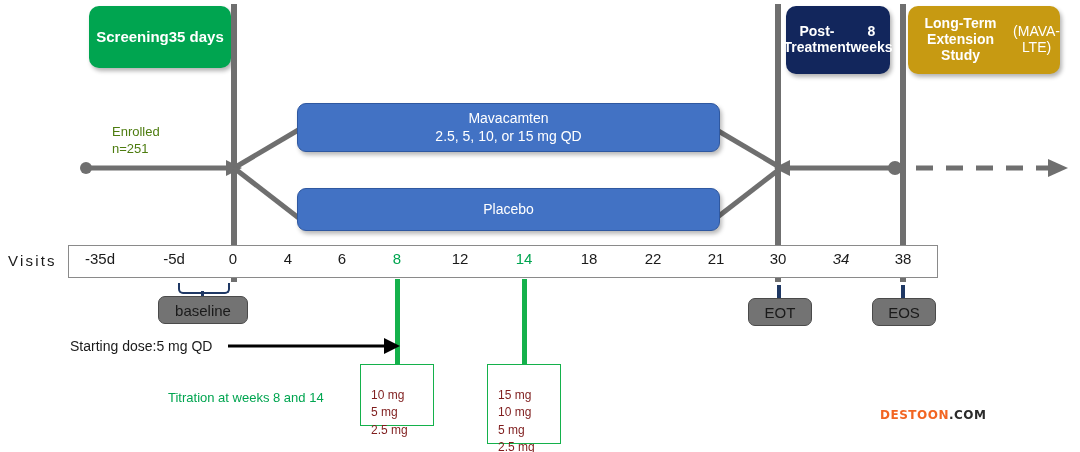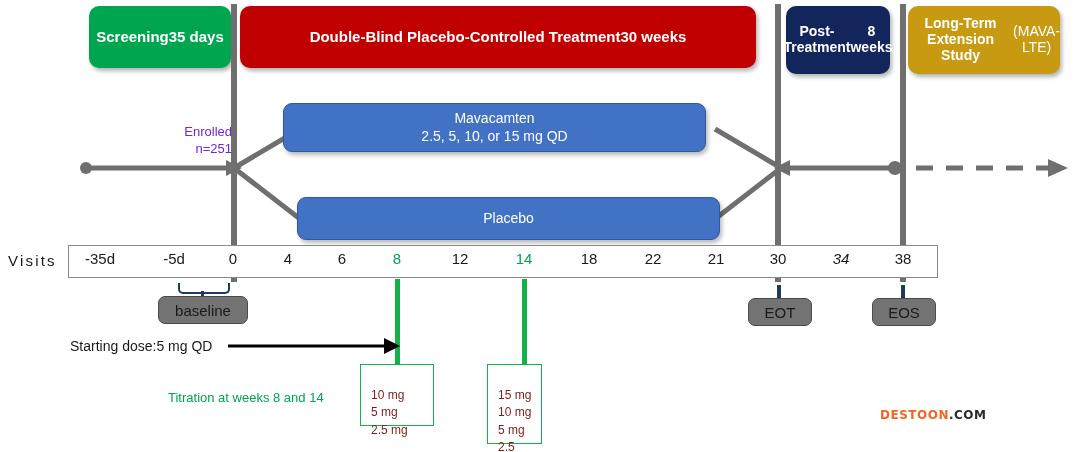--- a/index.html
+++ b/index.html
@@ -49,22 +49,22 @@
     background:#4272C4;
     border:1px solid #2f58a0;
     border-radius:9px;
     color:#ffffff;
     display:flex;flex-direction:column;
     align-items:center;justify-content:center;
     text-align:center;
     font-size:14px;line-height:1.25;
     box-shadow:2px 3px 4px rgba(0,0,0,.28);
   }
-  #arm-mava{left:283px; top:103px; width:421px; height:47px;}
-  #arm-pbo {left:297px; top:197px; width:421px; height:41px;}
+  #arm-mava{left:297px; top:103px; width:421px; height:47px;}
+  #arm-pbo {left:297px; top:188px; width:421px; height:41px;}
 
   
   #visits-label{
     left:8px; top:252px; width:58px;
     font-size:15px; color:#1a1a1a; letter-spacing:2.2px;
   }
   #visits-box{
     left:68px; top:245px; width:870px; height:33px;
     border:1px solid #8a8a8a; background:#ffffff; box-sizing:border-box;
   }
@@ -101,26 +101,26 @@
   .gline{position:absolute;width:5px;background:#14B14B;}
   #gline-8 {left:395px; top:279px; height:86px;}
   #gline-14{left:522px; top:279px; height:86px;}
   .dosebox{
     position:absolute;
     border:1.5px solid #14B14B;background:#ffffff;
     font-size:12px;color:#7f1d1d;line-height:1.45;
     padding:22px 8px 6px 10px;box-sizing:border-box;
   }
   #dose-8 {left:360px; top:364px; width:74px; height:62px;}
-  #dose-14{left:487px; top:364px; width:55px; height:80px;}
+  #dose-14{left:487px; top:364px; width:74px; height:80px;}
 
   
   #enrolled{
-    left:112px;top:124px;width:120px;text-align:right;
-    font-size:13px;color:#6d28d9;line-height:1.3;
+    left:112px;top:124px;width:120px;text-align:left;
+    font-size:13px;color:#4d7c0f;line-height:1.3;
   }
   #starting-dose{left:70px;top:338px;font-size:14px;color:#1a1a1a;text-align:right;}
   #titration-note{left:168px;top:390px;font-size:13px;color:#00A550;}
 
   
   #watermark{
     left:880px;top:408px;
     font-family:"DejaVu Sans",sans-serif;
     font-weight:bold;font-size:12px;letter-spacing:.5px;
   }
@@ -130,24 +130,20 @@
 </head>
 <body>
 
 <div class="stage">
 
   <div class="phase" id="phase-screening">
     <div class="ttl">Screening</div>
     <div class="sub">35 days</div>
   </div>
 
-  <div class="phase" id="phase-treatment">
-    <div class="ttl">Double-Blind Placebo-Controlled Treatment</div>
-    <div class="sub">30 weeks</div>
-  </div>
 
   <div class="phase small" id="phase-post">
     <div class="ttl">Post-Treatment</div>
     <div class="sub">8 weeks</div>
   </div>
 
   <div class="phase small" id="phase-lte">
     <div class="ttl">Long-Term Extension Study</div>
     <div class="sub" style="font-style:normal;font-weight:normal;">(MAVA-LTE)</div>
   </div>

